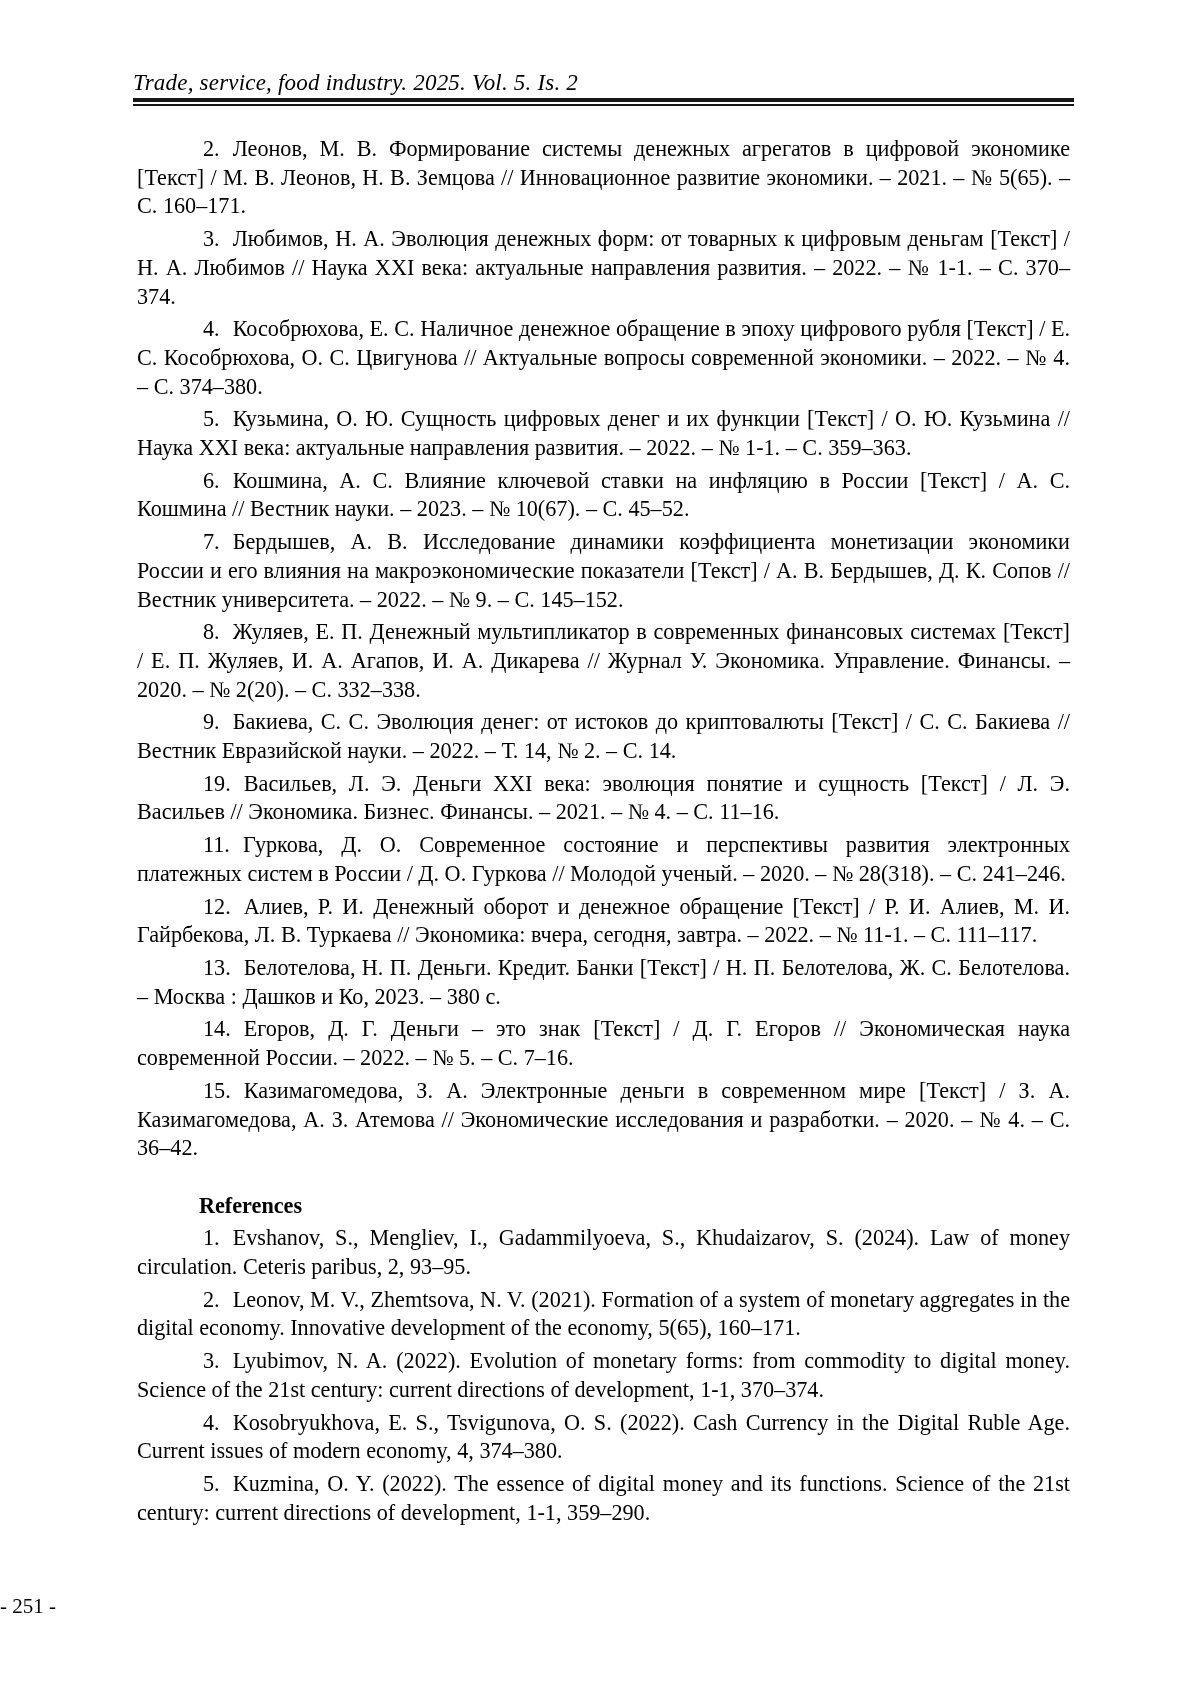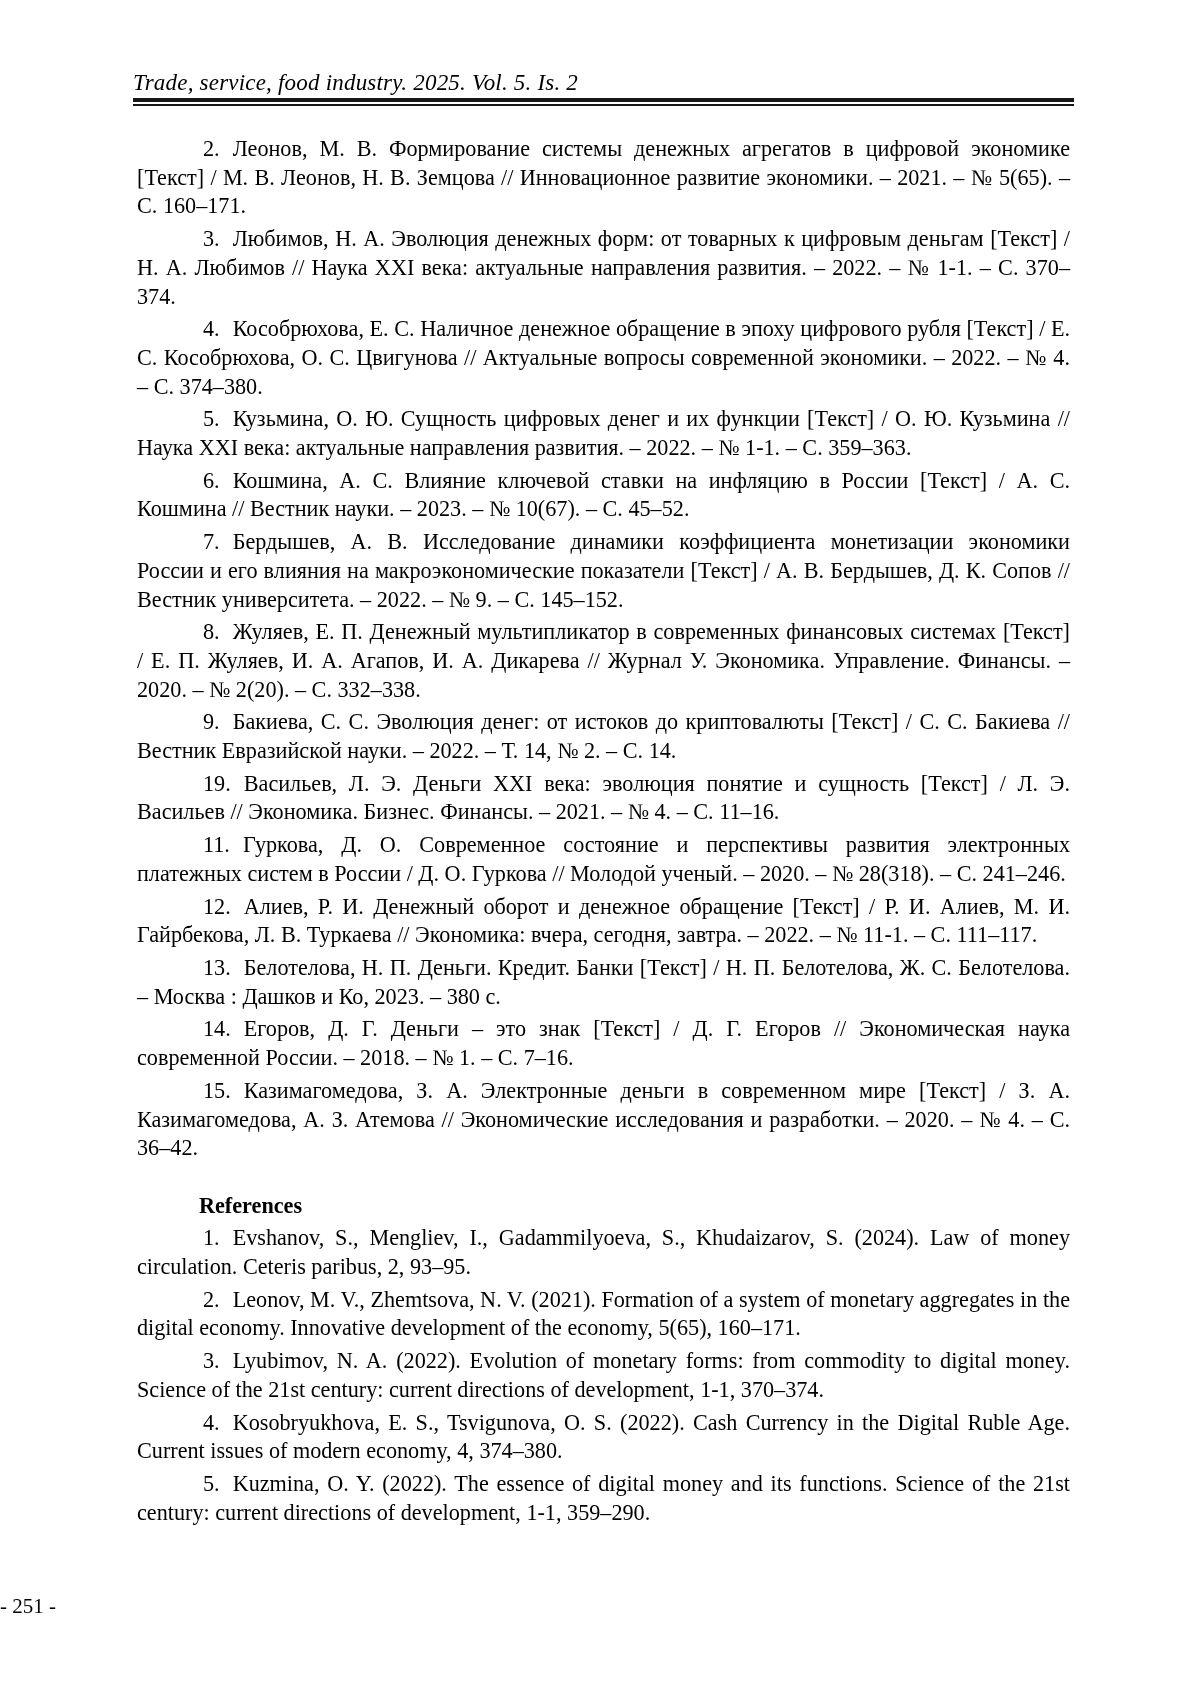--- a/index.html
+++ b/index.html
@@ -84,21 +84,21 @@
       <p class="ref"><span class="num">4.</span><span>Кособрюхова, Е. С. Наличное денежное обращение в эпоху цифрового рубля [Текст] / Е. С. Кособрюхова, О. С. Цвигунова // Актуальные вопросы современной экономики. – 2022. – № 4. – С. 374–380.</span></p>
       <p class="ref"><span class="num">5.</span><span>Кузьмина, О. Ю. Сущность цифровых денег и их функции [Текст] / О. Ю. Кузьмина // Наука XXI века: актуальные направления развития. – 2022. – № 1-1. – С. 359–363.</span></p>
       <p class="ref"><span class="num">6.</span><span>Кошмина, А. С. Влияние ключевой ставки на инфляцию в России [Текст] / А. С. Кошмина // Вестник науки. – 2023. – № 10(67). – С. 45–52.</span></p>
       <p class="ref"><span class="num">7.</span><span>Бердышев, А. В. Исследование динамики коэффициента монетизации экономики России и его влияния на макроэкономические показатели [Текст] / А. В. Бердышев, Д. К. Сопов // Вестник университета. – 2022. – № 9. – С. 145–152.</span></p>
       <p class="ref"><span class="num">8.</span><span>Жуляев, Е. П. Денежный мультипликатор в современных финансовых системах [Текст] / Е. П. Жуляев, И. А. Агапов, И. А. Дикарева // Журнал У. Экономика. Управление. Финансы. – 2020. – № 2(20). – С. 332–338.</span></p>
       <p class="ref"><span class="num">9.</span><span>Бакиева, С. С. Эволюция денег: от истоков до криптовалюты [Текст] / С. С. Бакиева // Вестник Евразийской науки. – 2022. – Т. 14, № 2. – С. 14.</span></p>
       <p class="ref"><span class="num">19.</span><span>Васильев, Л. Э. Деньги XXI века: эволюция понятие и сущность [Текст] / Л. Э. Васильев // Экономика. Бизнес. Финансы. – 2021. – № 4. – С. 11–16.</span></p>
       <p class="ref"><span class="num">11.</span><span>Гуркова, Д. О. Современное состояние и перспективы развития электронных платежных систем в России / Д. О. Гуркова // Молодой ученый. – 2020. – № 28(318). – С. 241–246.</span></p>
       <p class="ref"><span class="num">12.</span><span>Алиев, Р. И. Денежный оборот и денежное обращение [Текст] / Р. И. Алиев, М. И. Гайрбекова, Л. В. Туркаева // Экономика: вчера, сегодня, завтра. – 2022. – № 11-1. – С. 111–117.</span></p>
       <p class="ref"><span class="num">13.</span><span>Белотелова, Н. П. Деньги. Кредит. Банки [Текст] / Н. П. Белотелова, Ж. С. Белотелова. – Москва : Дашков и Ко, 2023. – 380 с.</span></p>
-      <p class="ref"><span class="num">14.</span><span>Егоров, Д. Г. Деньги – это знак [Текст] / Д. Г. Егоров // Экономическая наука современной России. – 2018. – № 1. – С. 7–16.</span></p>
+      <p class="ref"><span class="num">14.</span><span>Егоров, Д. Г. Деньги – это знак [Текст] / Д. Г. Егоров // Экономическая наука современной России. – 2022. – № 5. – С. 7–16.</span></p>
       <p class="ref"><span class="num">15.</span><span>Казимагомедова, З. А. Электронные деньги в современном мире [Текст] / З. А. Казимагомедова, А. З. Атемова // Экономические исследования и разработки. – 2020. – № 4. – С. 36–42.</span></p>
 
       <p class="section-heading">References</p>
 
       <p class="ref"><span class="num">1.</span><span>Evshanov, S., Mengliev, I., Gadammilyoeva, S., Khudaizarov, S. (2024). Law of money circulation. Ceteris paribus, 2, 93–95.</span></p>
       <p class="ref"><span class="num">2.</span><span>Leonov, M. V., Zhemtsova, N. V. (2021). Formation of a system of monetary aggregates in the digital economy. Innovative development of the economy, 5(65), 160–171.</span></p>
       <p class="ref"><span class="num">3.</span><span>Lyubimov, N. A. (2022). Evolution of monetary forms: from commodity to digital money. Science of the 21st century: current directions of development, 1-1, 370–374.</span></p>
       <p class="ref"><span class="num">4.</span><span>Kosobryukhova, E. S., Tsvigunova, O. S. (2022). Cash Currency in the Digital Ruble Age. Current issues of modern economy, 4, 374–380.</span></p>
       <p class="ref"><span class="num">5.</span><span>Kuzmina, O. Y. (2022). The essence of digital money and its functions. Science of the 21st century: current directions of development, 1-1, 359–290.</span></p>
 

